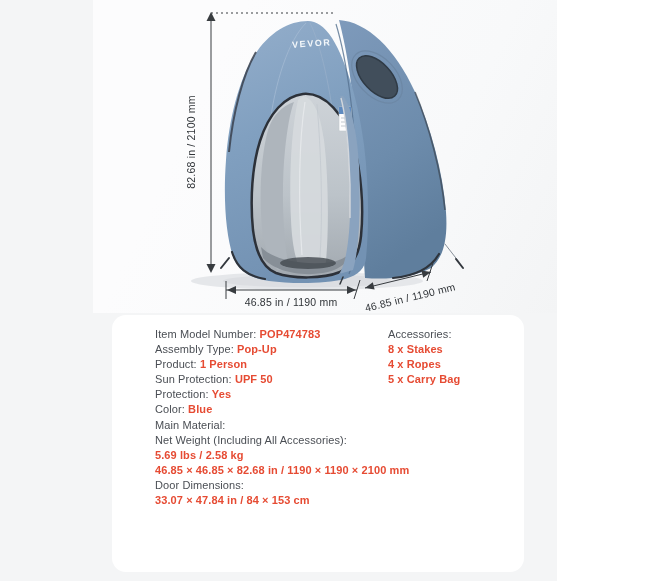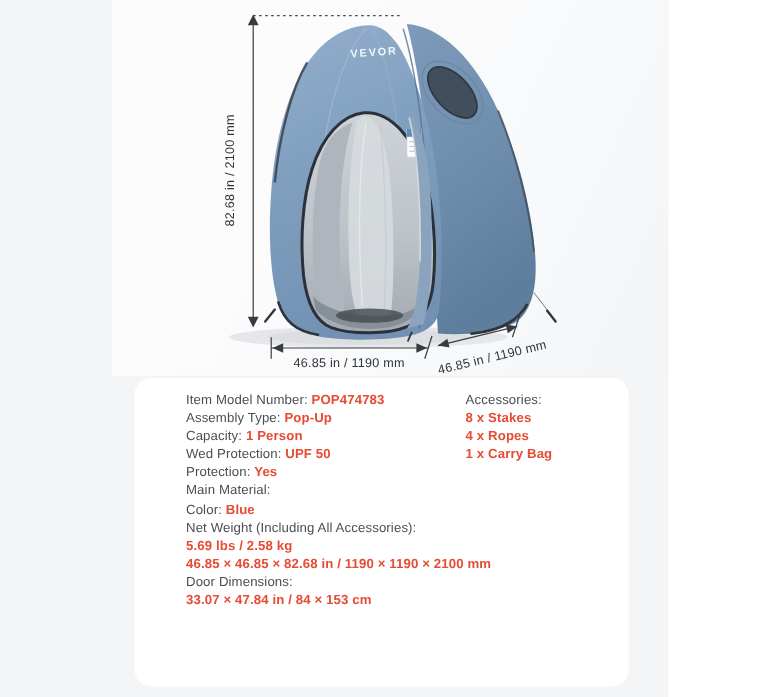--- a/index.html
+++ b/index.html
@@ -135,30 +135,30 @@
       <path d="M338,272 L330.2,277.8 L328.4,270.4 Z" stroke="none"></path>
       <text class="dim-text" text-anchor="middle" transform="translate(318 301) rotate(-13.5)" stroke="none">46.85 in / 1190 mm</text>
     </g>
   </svg>
 </div>
 
 <div class="spec-card">
   <div class="spec-col left">
     <div class="spec-line"><span class="lbl">Item Model Number: </span><span class="val">POP474783</span></div>
     <div class="spec-line"><span class="lbl">Assembly Type: </span><span class="val">Pop-Up</span></div>
-    <div class="spec-line"><span class="lbl">Capacity: </span><span class="val">1 Person</span></div>
-    <div class="spec-line"><span class="lbl">Wed Protection: </span><span class="val">UPF 50</span></div>
+    <div class="spec-line"><span class="lbl">Product: </span><span class="val">1 Person</span></div>
+    <div class="spec-line"><span class="lbl">Sun Protection: </span><span class="val">UPF 50</span></div>
     <div class="spec-line"><span class="lbl">Protection: </span><span class="val">Yes</span></div>
+    <div class="spec-line"><span class="lbl">Color: </span><span class="val">Blue</span></div>
     <div class="spec-line"><span class="lbl">Main Material:</span><span class="val"></span></div>
-    <div class="spec-line"><span class="lbl">Color: </span><span class="val">Blue</span></div>
     <div class="spec-line"><span class="lbl">Net Weight (Including All Accessories):</span><span class="val"></span></div>
     <div class="spec-line"><span class="lbl"></span><span class="val">5.69 lbs / 2.58 kg</span></div>
     <div class="spec-line"><span class="lbl"></span><span class="val">46.85 × 46.85 × 82.68 in / 1190 × 1190 × 2100 mm</span></div>
     <div class="spec-line"><span class="lbl">Door Dimensions:</span><span class="val"></span></div>
     <div class="spec-line"><span class="lbl"></span><span class="val">33.07 × 47.84 in / 84 × 153 cm</span></div>
   </div>
   <div class="spec-col right">
     <div class="spec-line"><span class="lbl">Accessories:</span><span class="val"></span></div>
     <div class="spec-line"><span class="lbl"></span><span class="val">8 x Stakes</span></div>
     <div class="spec-line"><span class="lbl"></span><span class="val">4 x Ropes</span></div>
-    <div class="spec-line"><span class="lbl"></span><span class="val">1 x Carry Bag</span></div>
+    <div class="spec-line"><span class="lbl"></span><span class="val">5 x Carry Bag</span></div>
   </div>
 </div>
 
 </body></html>

